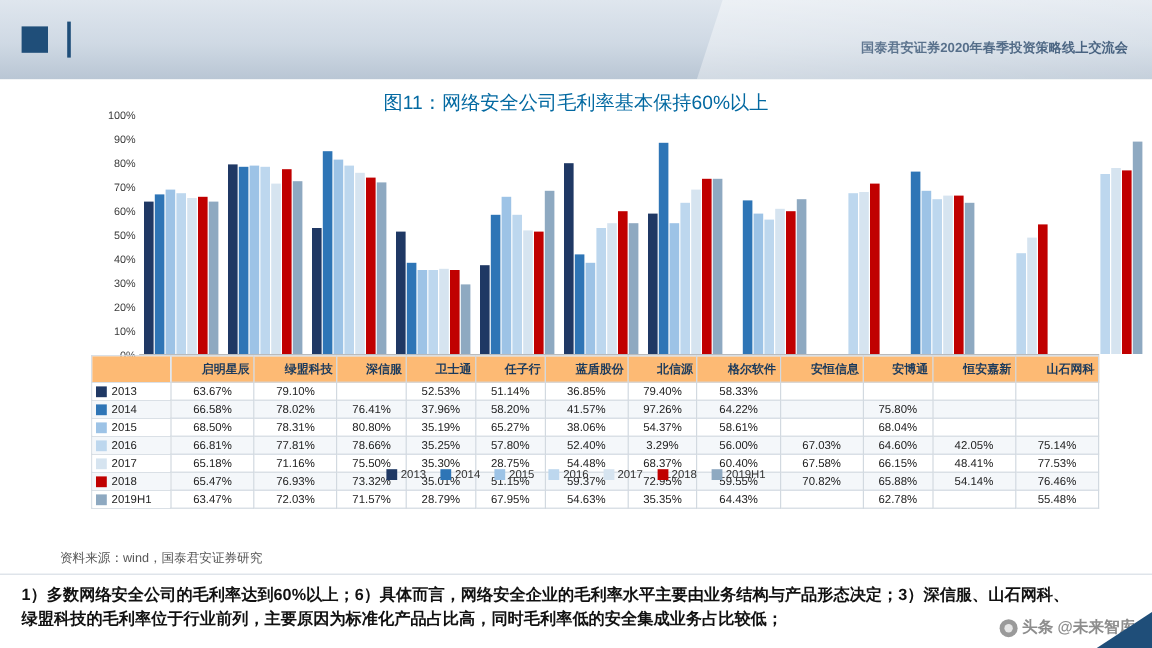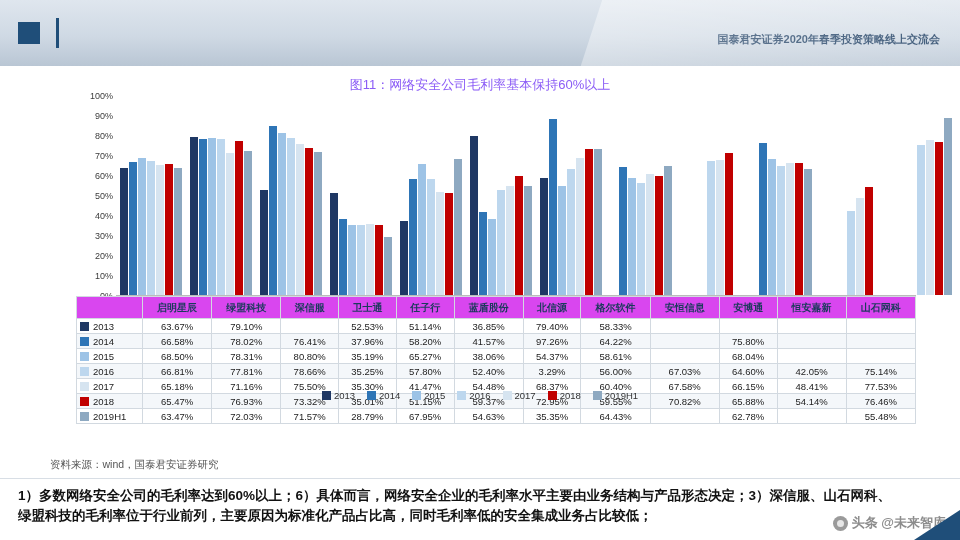--- a/index.html
+++ b/index.html
@@ -36,21 +36,21 @@
     position:absolute; right:20px; top:32px;
     font-size:11px; font-weight:bold; color:#14365c;
   }
   
   .card {
     position:absolute; left:36px; top:68px; width:888px; height:345px;
     background:#fff;
   }
   .chart-title {
     position:absolute; left:0; top:8px; width:888px; text-align:center;
-    font-size:13px; color:#8b5cf6;
+    font-size:16px; color:#0369a1;
   }
   .plot {
     position:absolute; left:40px; top:28px; width:840px; height:200px;
   }
   .yaxis {
     position:absolute; left:0; top:0; width:40px; height:200px;
   }
   .yaxis span {
     position:absolute; right:3px; font-size:9px; color:#3b3b3b; transform:translateY(-50%);
   }
@@ -70,21 +70,21 @@
   
   .tbl {
     position:absolute; left:40px; top:228px; width:840px;
     border-collapse:collapse; font-size:9.5px; color:#222;
   }
   .tbl td, .tbl th {
     border:1px solid #d2d9e0; height:15px; padding:0 3px;
     text-align:center; font-weight:normal; white-space:nowrap;
   }
   .tbl .hdrrow td {
-    background:#d946ef; font-weight:bold; font-size:10px; color:#1b3a5c; height:22px;
+    background:#fdba74; font-weight:bold; font-size:10px; color:#1b3a5c; height:22px;text-align:right;
   }
   .tbl .lbl { width:66px; text-align:left; padding-left:16px; position:relative; }
   .tbl .lbl i {
     position:absolute; left:3px; top:50%; margin-top:-4px; width:9px; height:9px;
   }
   .tbl tr.r-odd td { background:#ffffff; }
   .tbl tr.r-even td { background:#f4f7fa; }
   
   .legend {
     position:absolute; left:0; top:322px; width:888px;
@@ -338,21 +338,21 @@
           <td>64.60%</td>
           <td>42.05%</td>
           <td>75.14%</td>
         </tr>
         <tr class="r-odd">
           <td class="lbl"><i style="background: rgb(214, 228, 240);"></i>2017</td>
           <td>65.18%</td>
           <td>71.16%</td>
           <td>75.50%</td>
           <td>35.30%</td>
-          <td>41.47%</td>
+          <td>28.75%</td>
           <td>54.48%</td>
           <td>68.37%</td>
           <td>60.40%</td>
           <td>67.58%</td>
           <td>66.15%</td>
           <td>48.41%</td>
           <td>77.53%</td>
         </tr>
         <tr class="r-even">
           <td class="lbl"><i style="background: rgb(192, 0, 0);"></i>2018</td>

